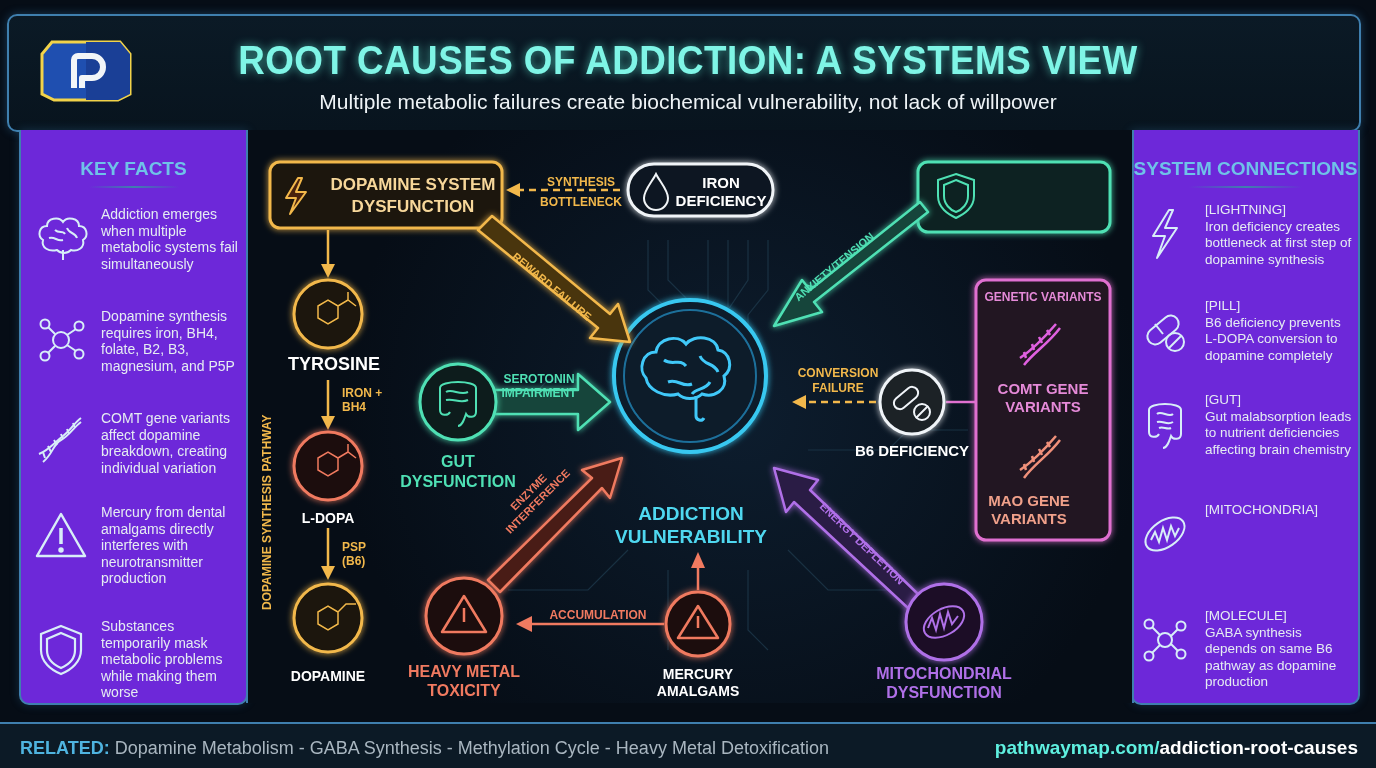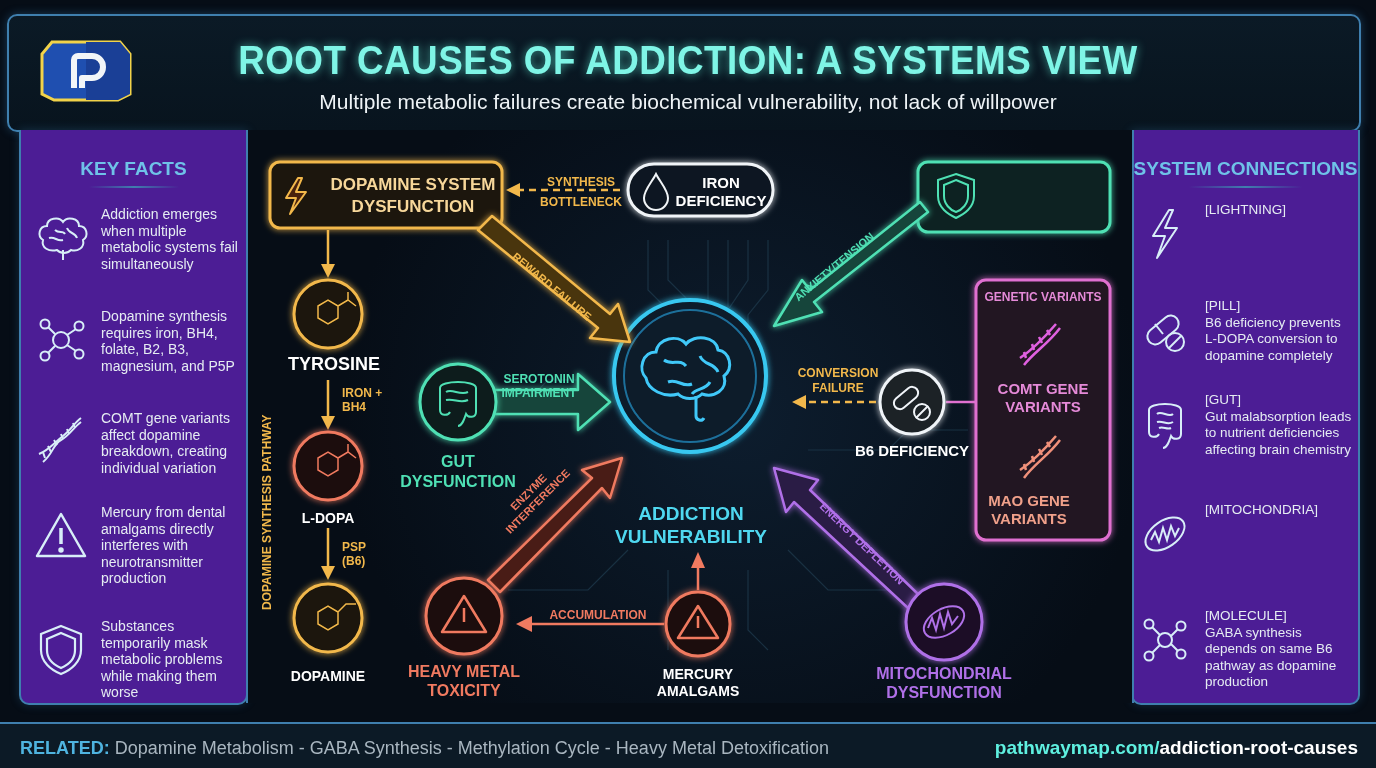--- a/index.html
+++ b/index.html
@@ -26,21 +26,21 @@
     transform:scaleX(0.92);
   }
   .subtitle {
     position:absolute; left:0; width:1376px; top:90px; text-align:center;
     font-size:21px; color:#eef3f6;
   }
   
   .side {
     position:absolute; top:130px; height:573px;
     border:2px solid #3f7fae; border-radius:0 0 10px 10px;
-    background:#4c1d95;
+    background:#6d28d9;
     box-shadow:0 0 10px rgba(60,140,200,0.25);
   }
   .side-left { left:19px; width:225px; border-top:none; }
   .side-right { left:1131px; width:225px; border-top:none; }
   .panel-title {
     position:absolute; left:0; width:100%; top:28px; text-align:center;
     font-size:19px; font-weight:bold; color:#6fc2e8;
   }
   .panel-rule {
     position:absolute; left:30%; width:40%; top:56px; height:2px;
@@ -145,20 +145,21 @@
 <div class="side side-right">
   <div class="panel-title">SYSTEM CONNECTIONS</div>
   <div class="panel-rule"></div>
 
   <div class="fact" style="top:72px">
     <svg class="ic" viewBox="0 0 48 56">
       <path d="M28 4 L12 30 H24 L16 52 L36 22 H24 L32 4 Z" fill="none" stroke="#d8eef8" stroke-width="2" stroke-linejoin="round"></path>
     </svg>
     <div class="tx">
       <span class="conn-tag">[LIGHTNING]</span>
+      <span>Iron deficiency creates bottleneck at first step of dopamine synthesis</span>
     </div>
   </div>
   <div class="fact" style="top:168px">
     <svg class="ic" viewBox="0 0 48 56">
       <g fill="none" stroke="#d8eef8" stroke-width="2">
         <rect x="4" y="20" width="36" height="16" rx="8" transform="rotate(-40 22 28)"></rect>
         <path d="M14 22 L22 32" transform="rotate(0)"></path>
         <circle cx="34" cy="40" r="9"></circle>
           <path d="M28 46 L40 34"></path>
       </g>

